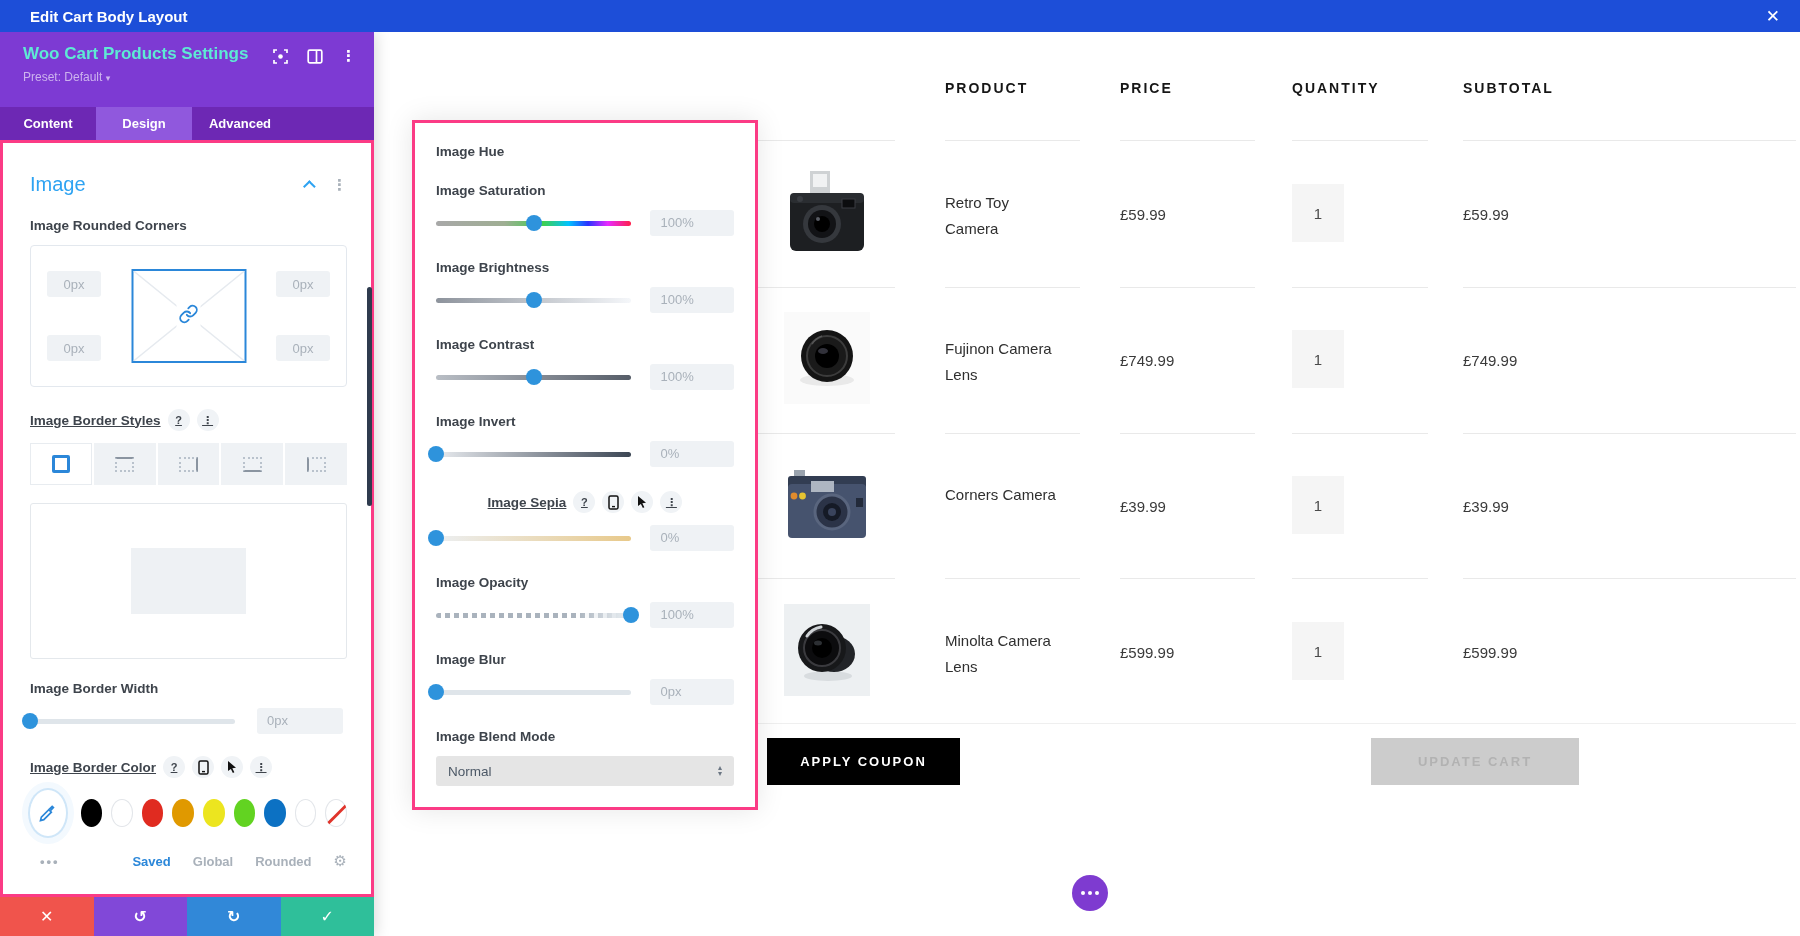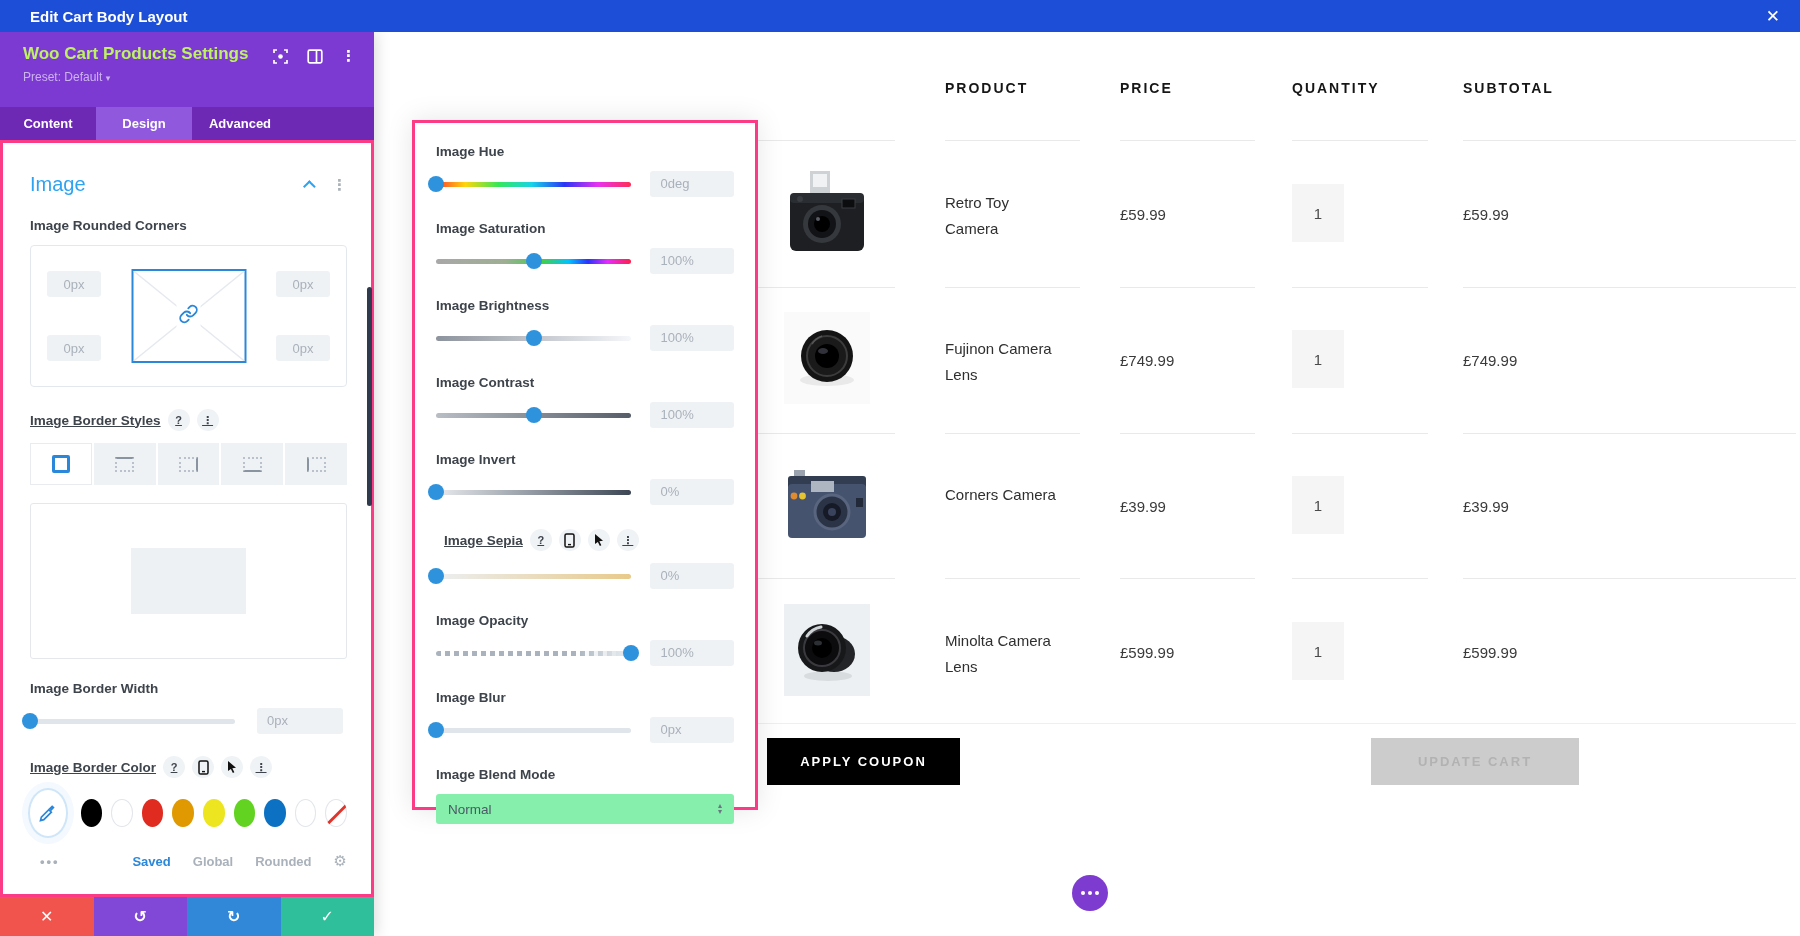--- a/index.html
+++ b/index.html
@@ -9,21 +9,21 @@
   
   .top-bar { position:absolute; left:0; top:0; width:1800px; height:32px; background:#1d4ed8;
     display:flex; align-items:center; justify-content:space-between; padding:0 20px 0 30px; z-index:60; }
   .top-bar-title { color:#fff; font-size:15px; font-weight:700; }
   .top-close { color:#fff; font-size:17px; font-weight:700; cursor:pointer; font-family:"DejaVu Sans",sans-serif; }
 
   
   .panel { position:absolute; left:0; top:32px; width:374px; height:904px; background:#fff;
     box-shadow:2px 0 14px rgba(0,0,0,.15); z-index:40; }
   .panel-header { height:75px; background:#7d3ad3; padding:12px 20px 0 23px; position:relative; }
-  .panel-title { color:#bef264; font-size:17px; font-weight:700; }
+  .panel-title { color:#5eead4; font-size:17px; font-weight:700; }
   .panel-preset { color:#cdb3ee; font-size:12px; margin-top:6px; }
   .panel-preset .caret { font-size:9px; }
   .header-icons { position:absolute; right:18px; top:16px; display:flex; gap:18px; align-items:center; }
   .header-icons svg { display:block; }
   .kebab-w { color:#fff; font-size:15px; font-weight:700; line-height:1; font-family:"DejaVu Sans",sans-serif;}
   .panel-tabs { height:33px; background:#6d28b4; display:flex; }
   .tab { width:96px; height:33px; color:#fff; font-size:13px; font-weight:700;
     display:flex; align-items:center; justify-content:center; cursor:pointer; }
   .tab.active { background:#9058dd; }
 
@@ -86,21 +86,21 @@
   .sw-none { position:relative; background:#fff; box-shadow:0 0 0 1px #e3e6ea inset; overflow:hidden; }
   .sw-none:after { content:""; position:absolute; left:-4px; top:12px; width:36px; height:3px;
     background:#e0342b; transform:rotate(-45deg); }
   .color-meta { display:flex; align-items:center; margin-top:16px; font-size:13px; }
   .dots-more { color:#a9b1ba; letter-spacing:2px; font-weight:700; margin-left:10px; cursor:pointer; }
   .meta-tabs { margin-left:auto; display:flex; gap:22px; align-items:center; }
   .meta-tab { color:#a9b1ba; font-weight:600; cursor:pointer; }
   .meta-tab.active { color:#2b87d9; }
   .gear { color:#a9b1ba; font-size:15px; cursor:pointer; font-family:"DejaVu Sans",sans-serif; }
 
-  .select { height:30px; background:#86efac; border-radius:3px; display:flex; align-items:center;
+  .select { height:30px; background:#e5e5e5; border-radius:3px; display:flex; align-items:center;
     padding:0 12px; color:#4c5866; font-size:13.5px; cursor:pointer; }
   .stepper { margin-left:auto; display:flex; flex-direction:column; line-height:6px;
     color:#6b7683; font-size:8px; font-family:"DejaVu Sans",sans-serif; }
 
   .panel-footer { position:absolute; left:0; bottom:0; width:374px; height:39px; display:flex; }
   .fbtn { width:93.5px; height:39px; display:flex; align-items:center; justify-content:center;
     color:#fff; font-size:16px; font-weight:700; cursor:pointer; font-family:"DejaVu Sans",sans-serif; }
   .fbtn.red { background:#f0544c; } .fbtn.purple { background:#8148d8; }
   .fbtn.blue { background:#3188d8; } .fbtn.green { background:#2fbf9a; }
 
@@ -300,26 +300,20 @@
     <div class="fbtn blue">↻</div>
     <div class="fbtn green">✓</div>
   </div>
 </div>
 <div class="panel-scrollbar"></div>
 
 <div class="filters-panel">
 
   <div class="fgroup">
     <div class="field-label">Image Hue</div>
-    <div class="slider-row">
-      <div class="track f-track track-hue">
-        <div class="thumb" style="left: 0%;"></div>
-      </div>
-      <div class="val-chip">0deg</div>
-    </div>
   </div>
 
   <div class="fgroup">
     <div class="field-label">Image Saturation</div>
     <div class="slider-row">
       <div class="track f-track track-sat">
         <div class="thumb" style="left: 50%;"></div>
       </div>
       <div class="val-chip">100%</div>
     </div>
@@ -349,21 +343,21 @@
     <div class="field-label">Image Invert</div>
     <div class="slider-row">
       <div class="track f-track track-invert">
         <div class="thumb" style="left: 0%;"></div>
       </div>
       <div class="val-chip">0%</div>
     </div>
   </div>
 
   <div class="fgroup">
-    <div class="label-row field-label" style="display:flex;margin:0 8px 12px;">
+    <div class="label-row field-label" style="display:flex;margin:0 8px 12px;justify-content:center;">
       <span>Image Sepia</span>
       <span class="mini-circle">?</span>
       <span class="mini-circle">
         <svg width="11" height="15" viewBox="0 0 11 15">
             <rect x="1" y="1" width="9" height="13" rx="1.6" stroke="#111" stroke-width="1.5" fill="none"></rect>
             <line x1="4" y1="11.6" x2="7" y2="11.6" stroke="#111" stroke-width="1.4"></line>
           </svg>
       </span>
       <span class="mini-circle">
         <svg width="12" height="14" viewBox="0 0 18 20">

